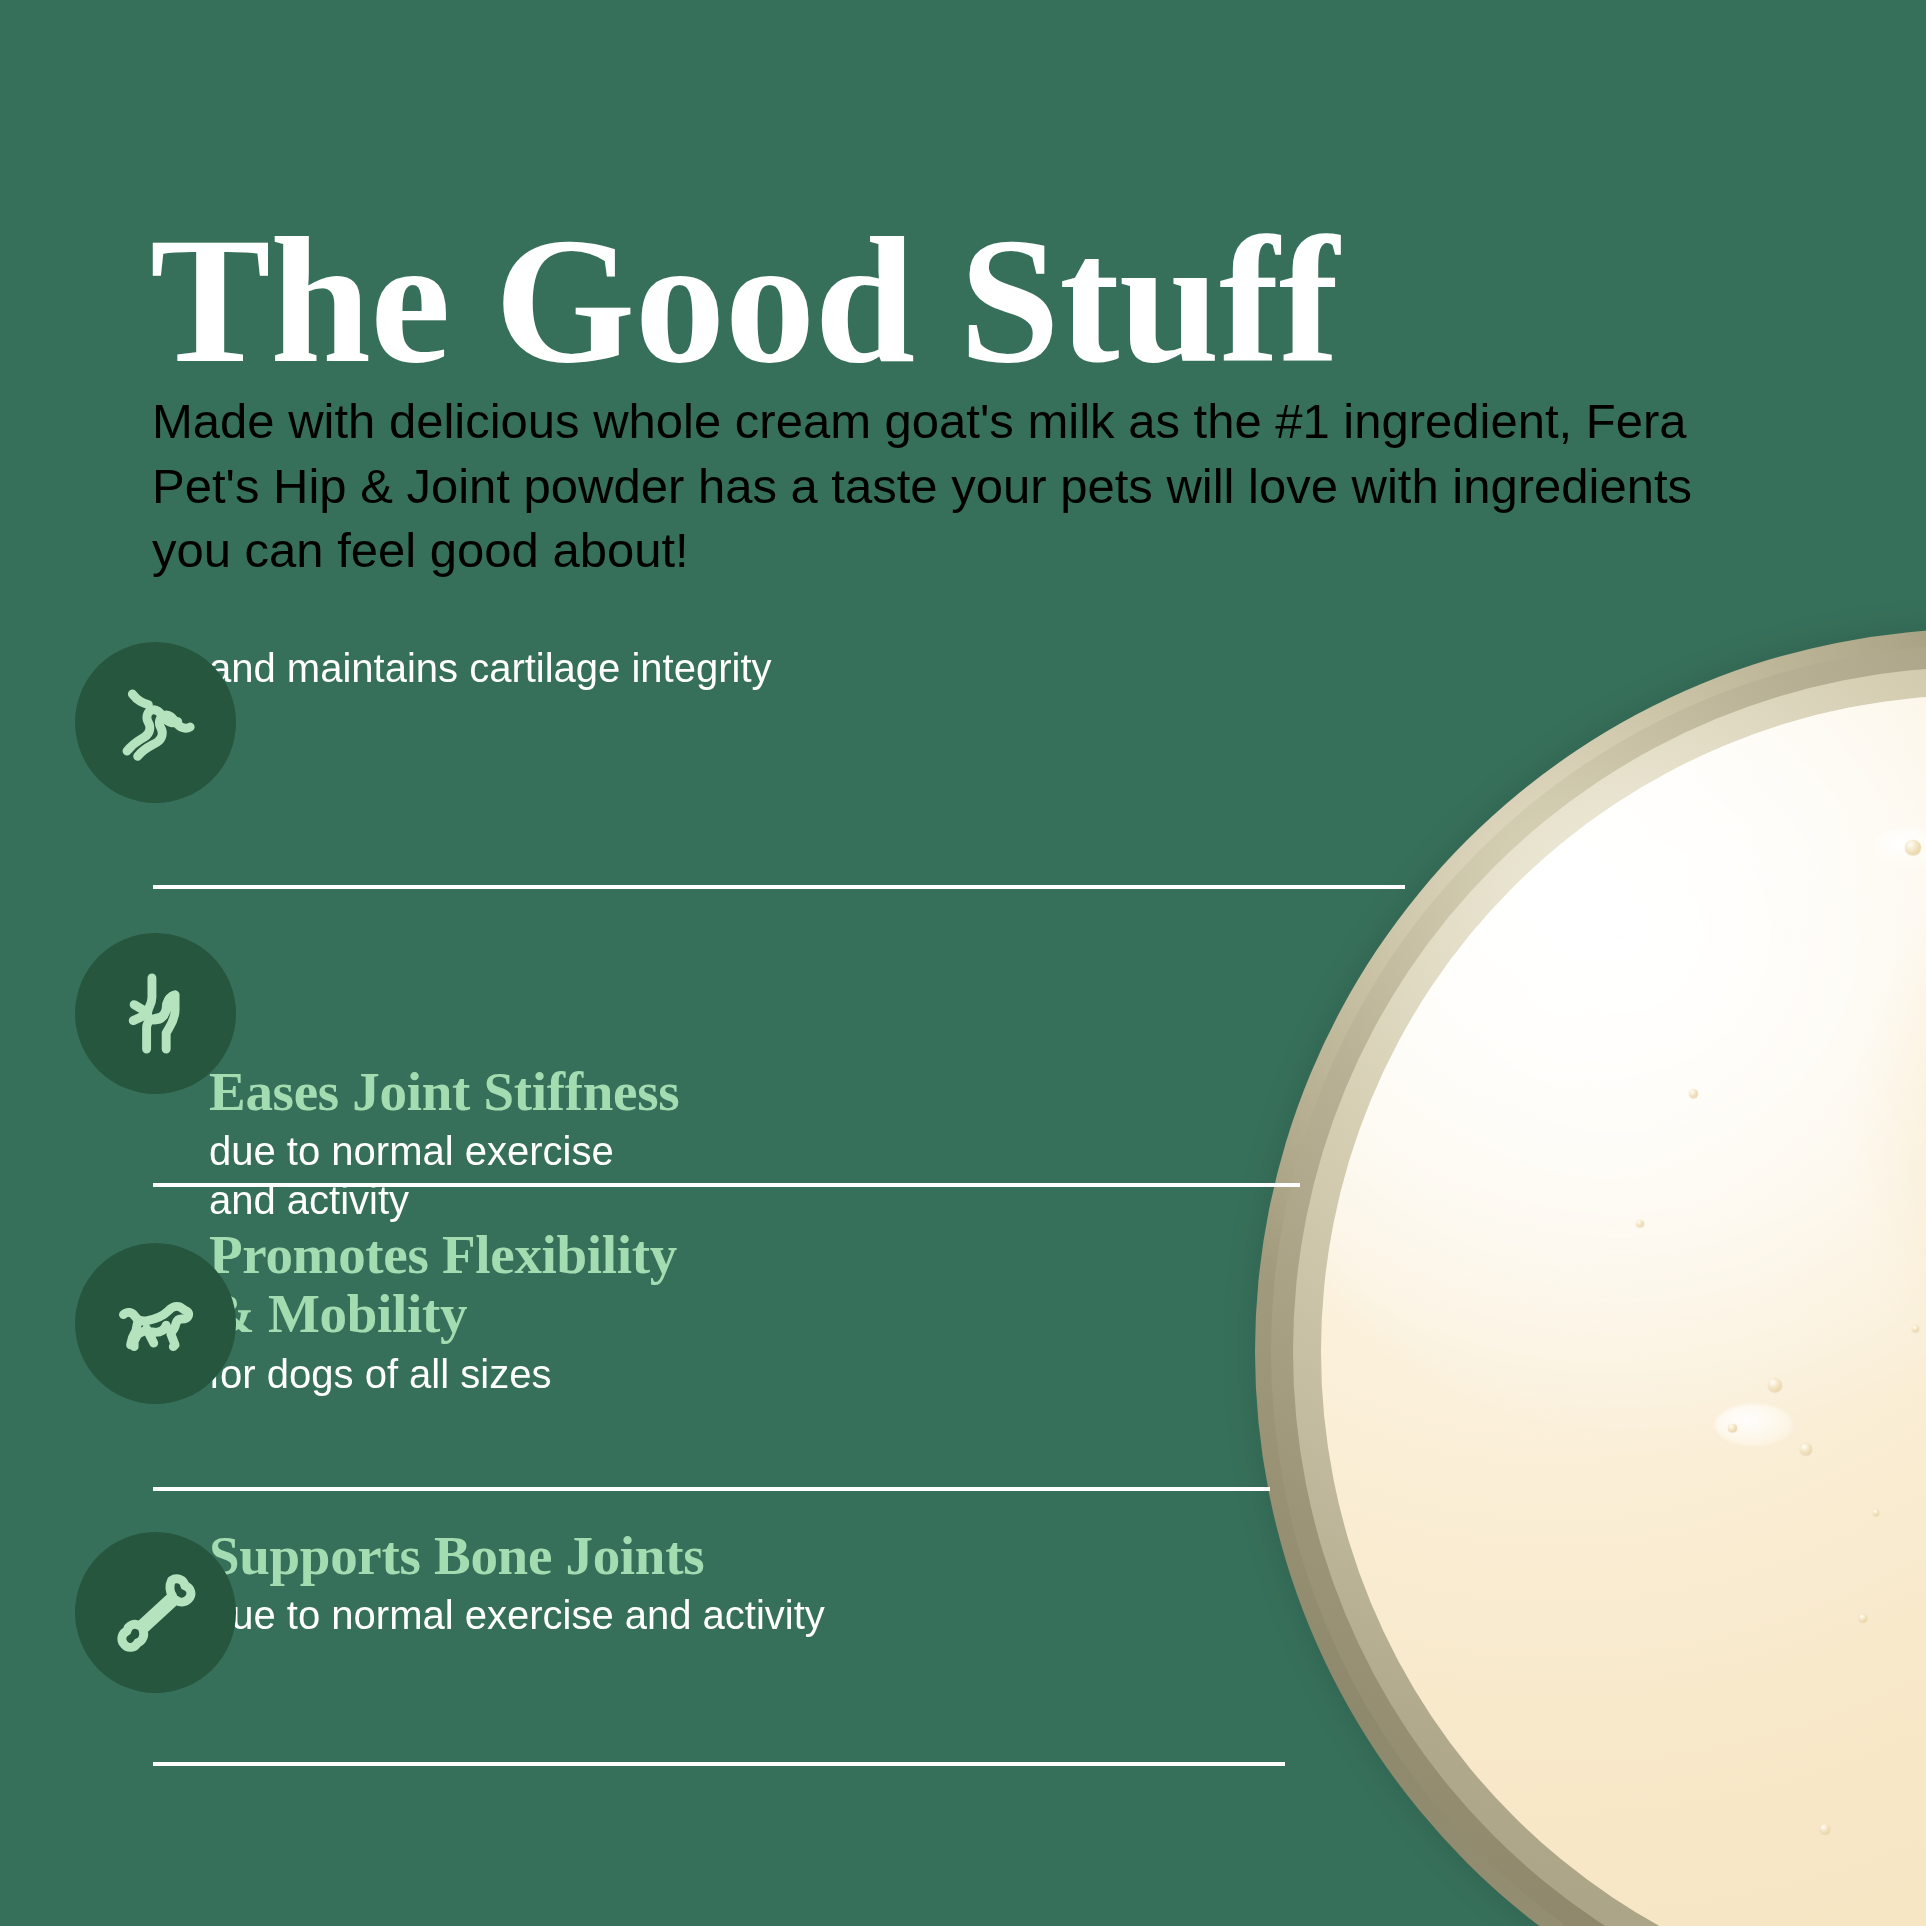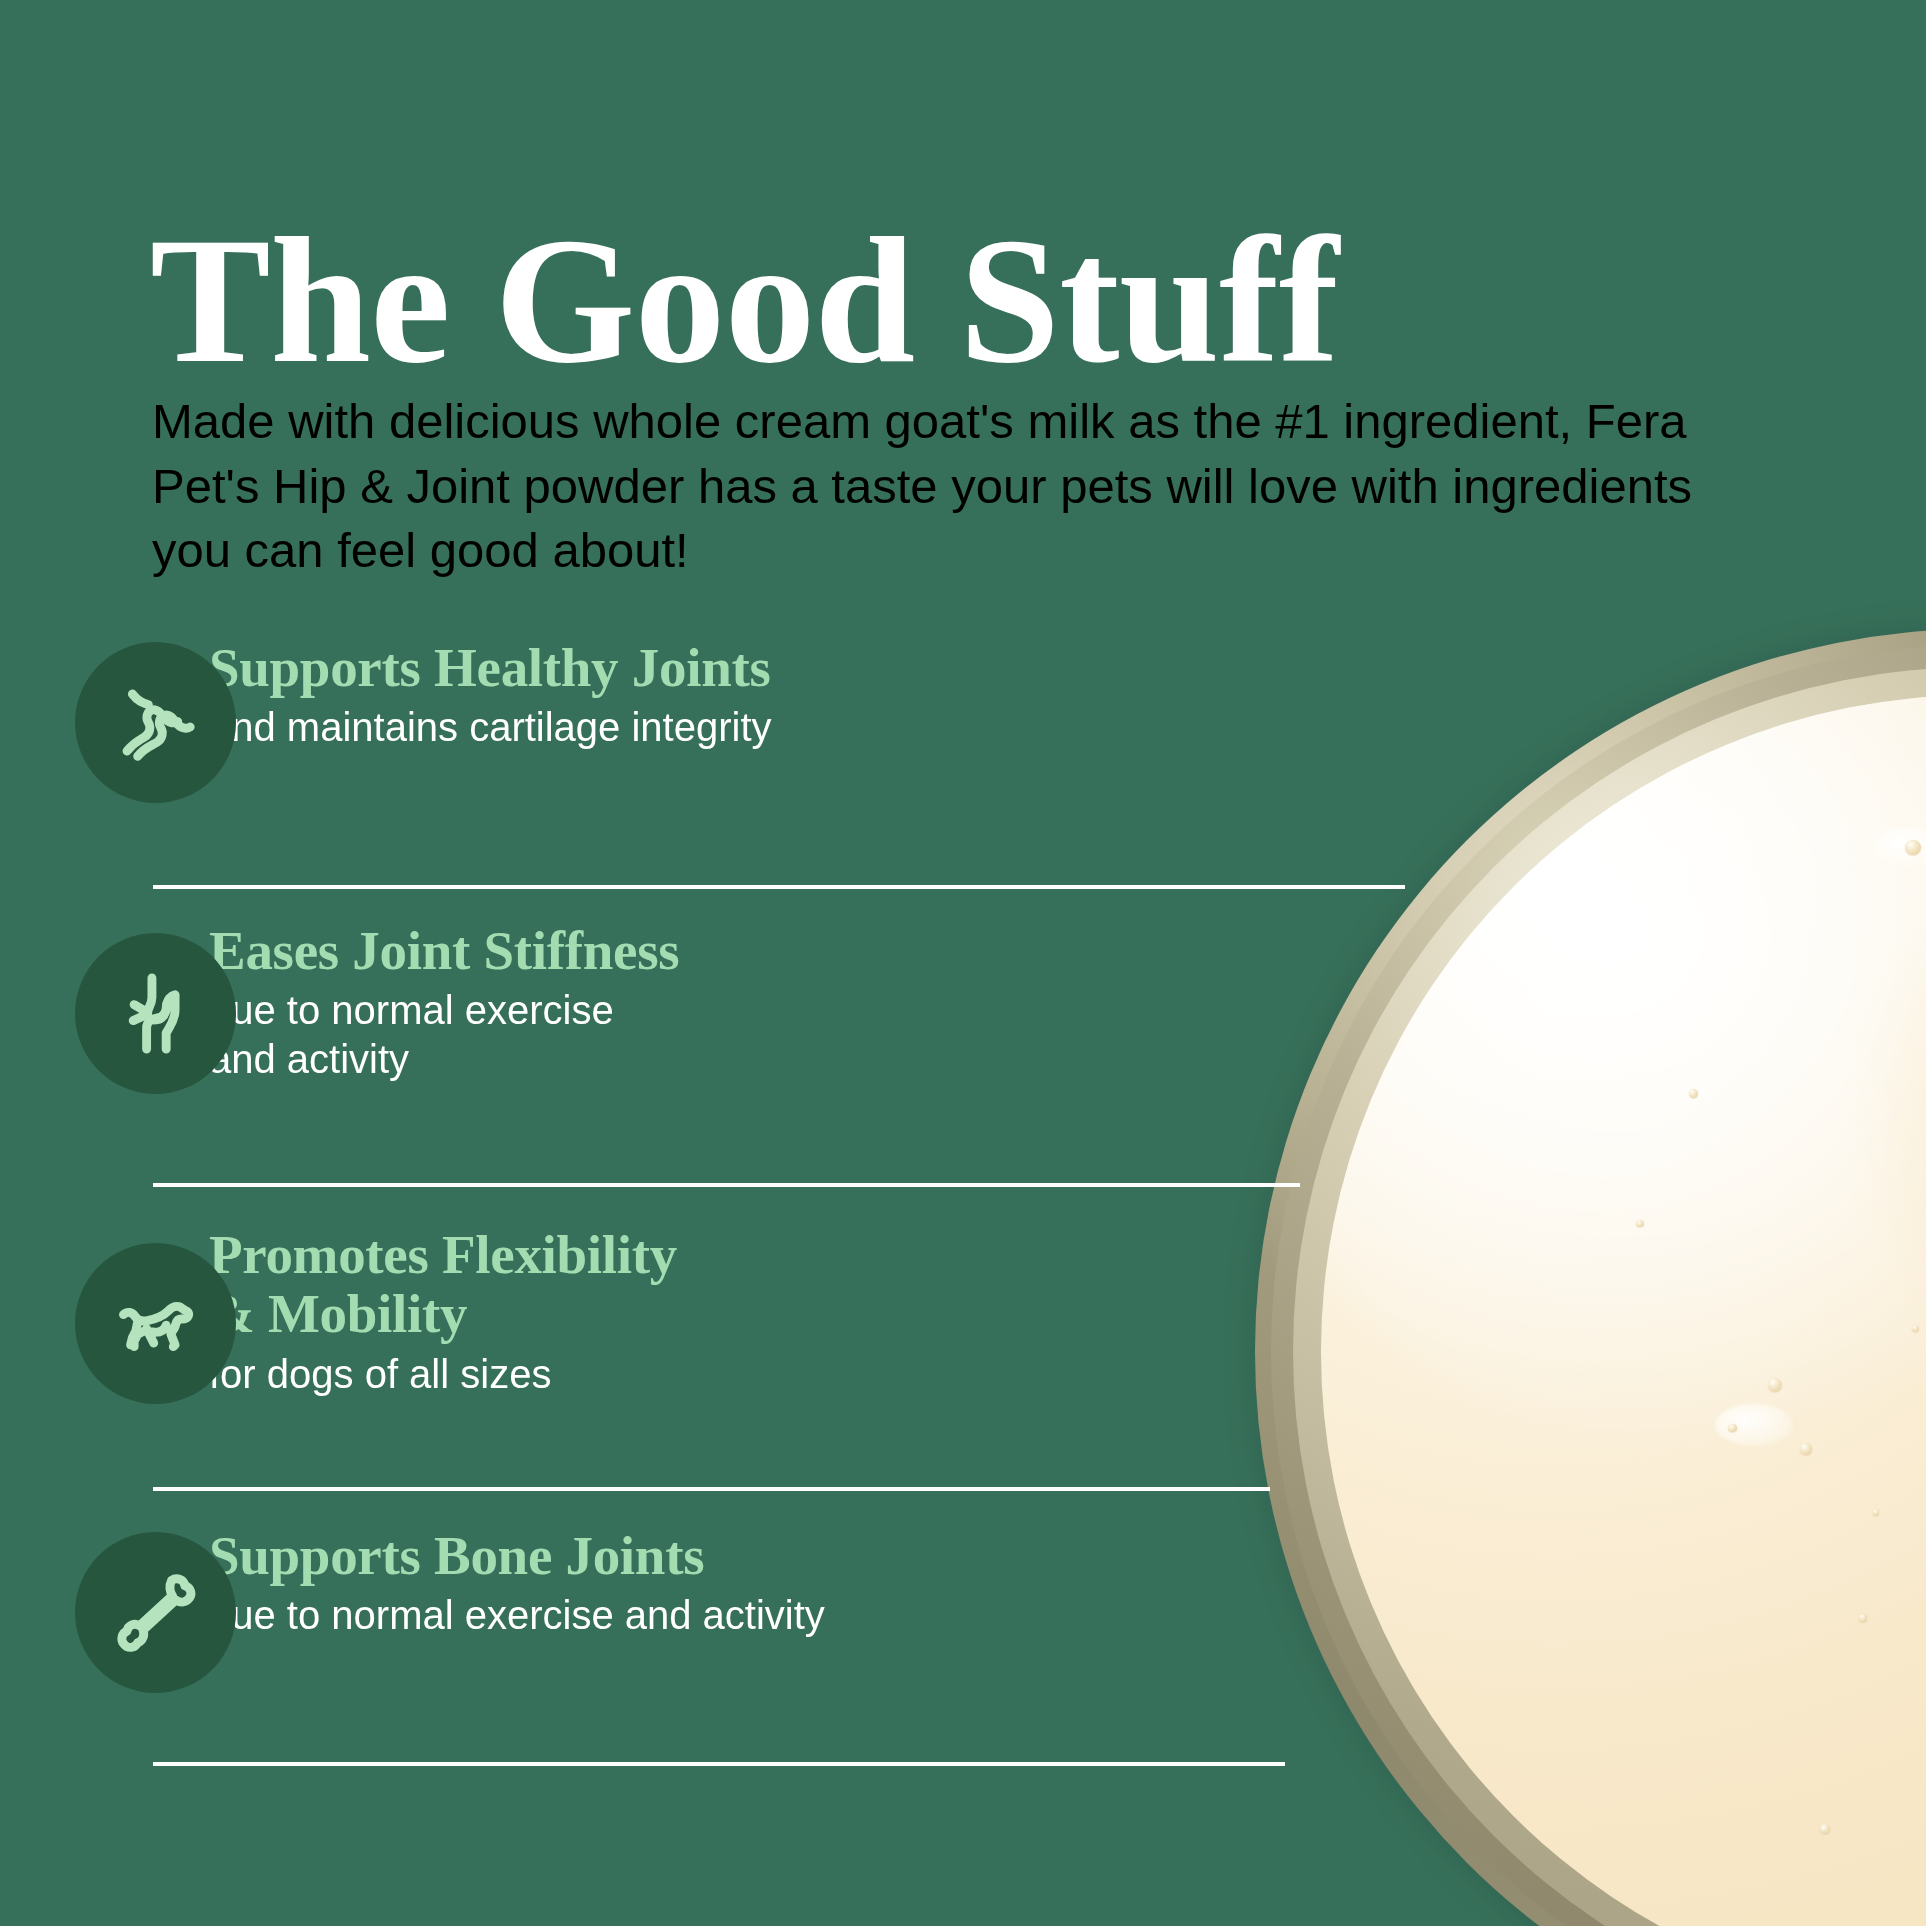--- a/index.html
+++ b/index.html
@@ -256,26 +256,25 @@
 
       <div class="row" style="height:283px;">
         <div class="icon-badge" style="left:75px;top:3.6px;">
           <svg viewBox="0 0 100 100" aria-hidden="true">
             <path class="icon-stroke" d="M18 82 C26 72 32 70 38 66 C44 62 45 55 42 50 C39 45 40 38 46 36 C52 34 56 40 60 45 C64 50 70 52 75 49"></path>
             <path class="icon-stroke" d="M30 88 C38 78 46 76 52 72 C58 68 59 61 56 56 C53 51 54 44 60 42 C66 40 70 46 74 51 C78 56 84 58 89 55"></path>
             <path class="icon-stroke" d="M24 18 C30 26 36 28 42 30"></path>
           </svg>
         </div>
         <div class="row-text">
-          <div class="row-title">Supports Healthy Joints</div>
           <div class="row-sub">and maintains cartilage integrity</div>
         </div>
       </div>
 
-      <div class="row" style="height:304px;">
+      <div class="row" style="height:304px;align-items:flex-end;">
         <div class="icon-badge" style="left:75px;top:12px;">
           <svg viewBox="0 0 100 100" aria-hidden="true">
             <path class="icon-stroke" d="M46 10 L46 32 C46 40 41 44 41 50 C41 56 46 58 52 57 C58 56 62 50 62 44 C62 36 66 32 70 30"></path>
             <path class="icon-stroke" d="M40 90 L40 66 C40 60 45 56 52 55 C59 54 62 48 63 42 C64 34 68 30 72 29 L72 46 C72 58 66 64 62 72 L62 90"></path>
             <path class="icon-stroke" d="M26 40 L36 46"></path>
             <path class="icon-stroke" d="M25 58 L36 53"></path>
           </svg>
         </div>
         <div class="row-text">
           <div class="row-title">Eases Joint Stiffness</div>

